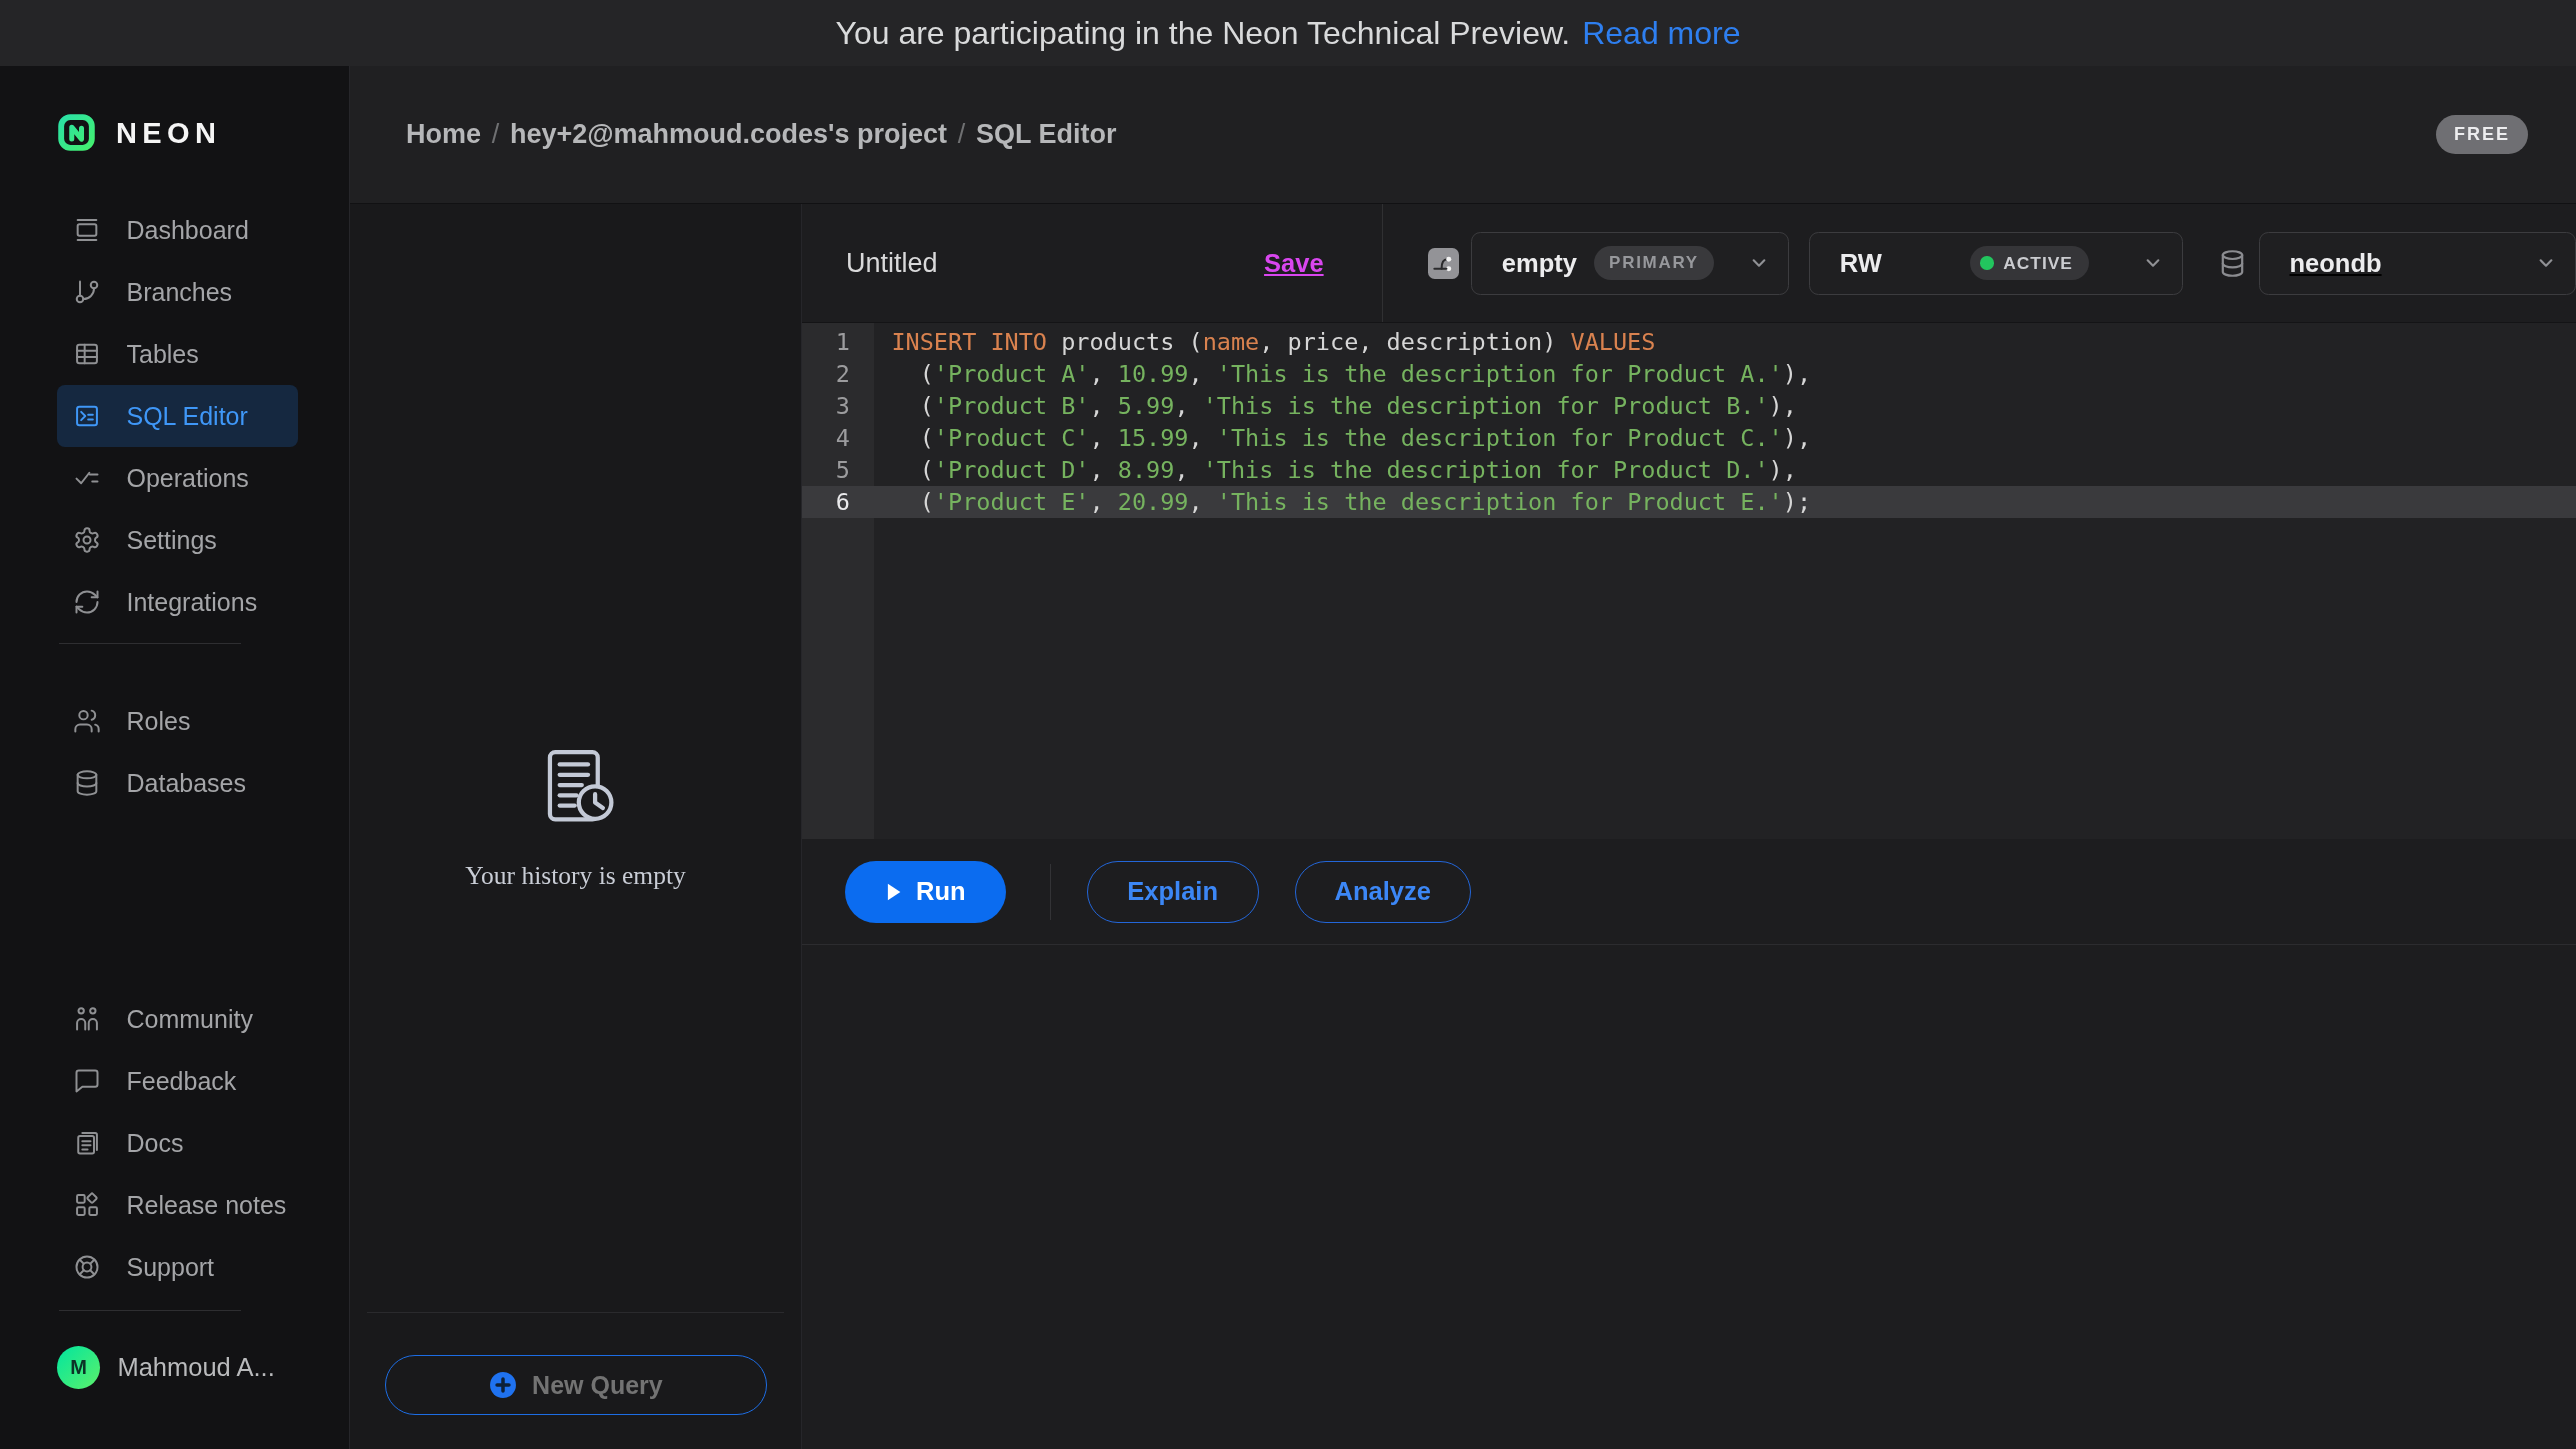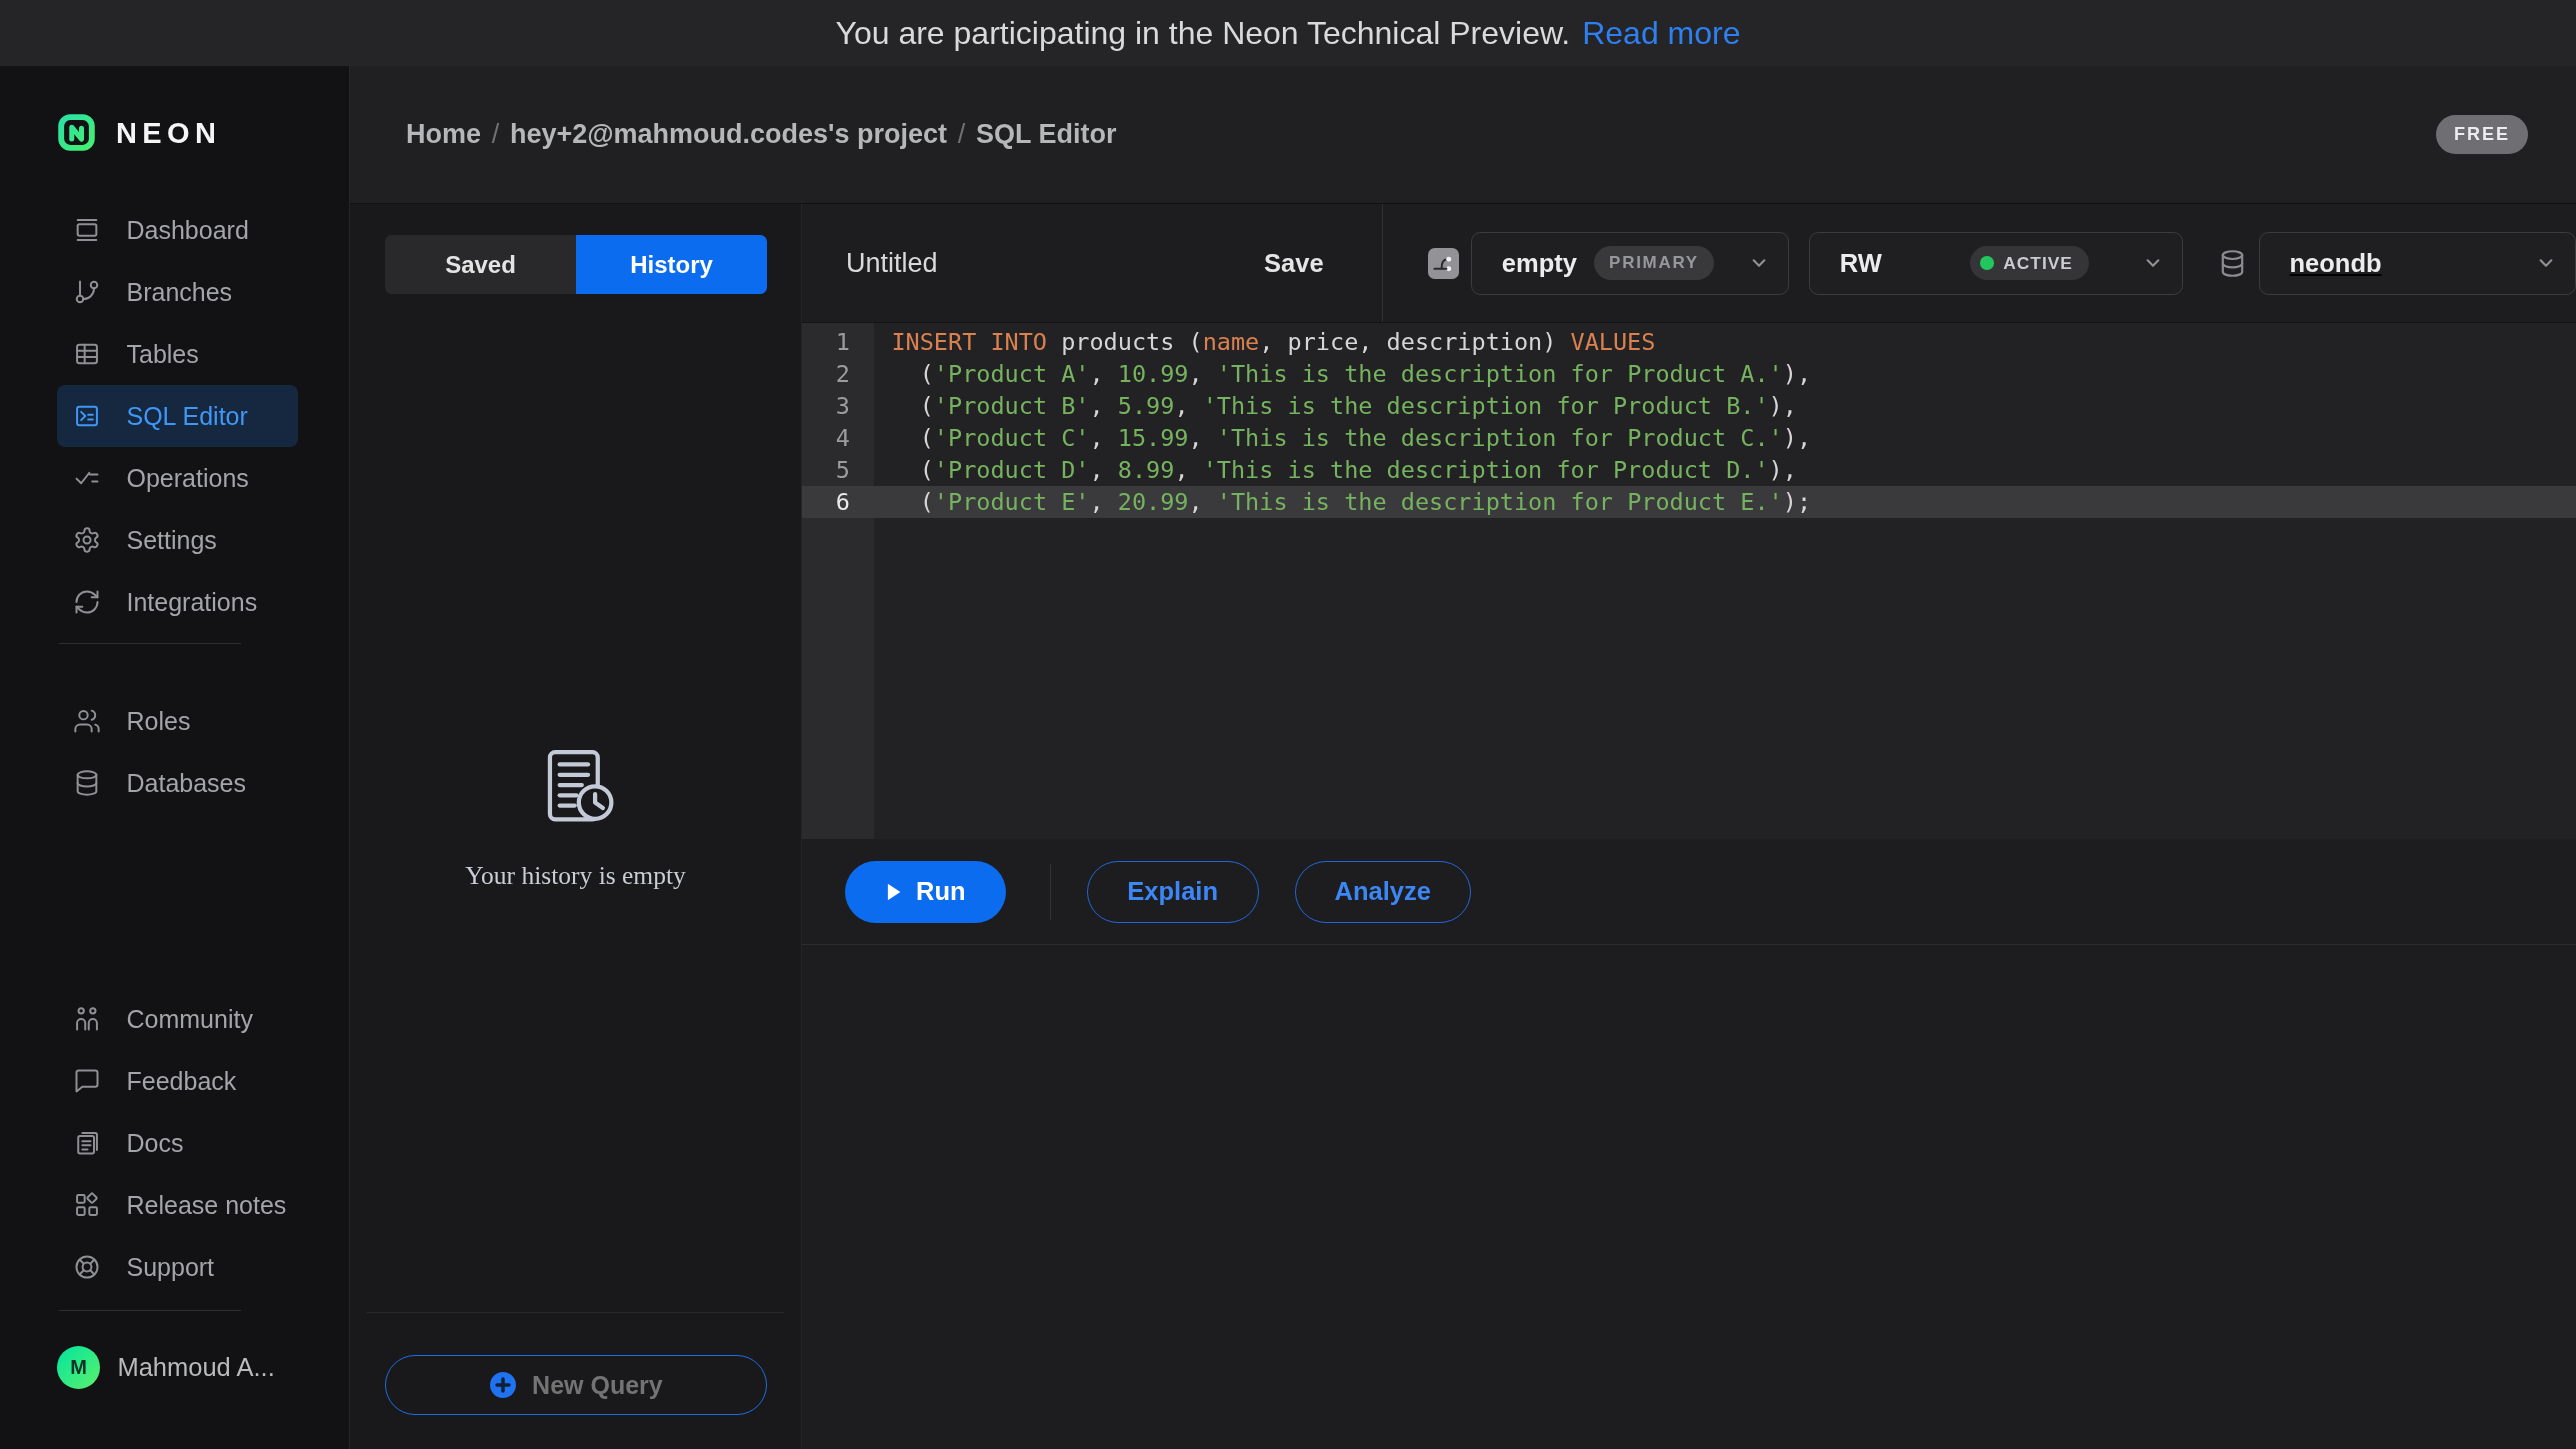--- a/index.html
+++ b/index.html
@@ -48,21 +48,21 @@
   .tab.active { background:#0b6cf0; color:#ffffff; }
   .empty-ico { position:absolute; left:184px; top:541px; }
   .empty-text { position:absolute; left:0; right:0; top:657px; text-align:center; font-size:25.5px; color:#c9cdd6;font-family:Liberation Serif, serif; }
   .hist-divider { position:absolute; left:17.4px; right:17.4px; top:1108px; height:0.7px; background:#2a2a2d; }
   .new-query { position:absolute; left:35px; top:1151px; width:382px; height:60px; border-radius:670px; border:1.3px solid #1d6de4; background:transparent; color:#737373; font-size:25px; font-weight:bold; font-family:inherit; display:flex; align-items:center; justify-content:center; gap:14.8px; cursor:pointer; }
 
   
   .editor { flex:1; min-width:0; display:flex; flex-direction:column; background:#1d1d1f; }
   .editor-header { height:118px; flex:none; display:flex; align-items:center; }
   .doc-title { margin-left:44px; font-size:27px; color:#d9d9da; }
-  .save-link { margin-left:auto; margin-right:58px; font-size:25.5px; font-weight:600; color:#e5e5e5; cursor:pointer; }
+  .save-link { margin-left:auto; margin-right:58px; font-size:25.5px; font-weight:600; color:#d946ef; cursor:pointer;text-decoration:underline; }
   .head-vdiv { width:0.7px; align-self:stretch; background:#303032; }
   .compute-btn { margin-left:46px; width:31px; height:31px; flex:none; border-radius:6.7px; background:#939397; display:flex; align-items:center; justify-content:center; cursor:pointer; }
   .dropdown { height:63px; background:#1f1f21; border:1.3px solid #3c3c3f; border-radius:9.4px; display:flex; align-items:center; cursor:pointer; }
   .dd-branch { margin-left:12px; width:318px; }
   .dd-endpoint { margin-left:20px; width:374px; }
   .dd-database { margin-left:10.7px; width:317px;text-decoration:underline; }
   .dd-label { margin-left:29.5px; font-size:25.5px; font-weight:600; color:#ececee; }
   .badge-primary { margin-left:17.4px; background:#39393c; color:#97989c; font-size:17px; font-weight:bold; letter-spacing:1.7px; padding:7.4px 14.8px; border-radius:670px; }
   .badge-active { margin-left:auto; background:#353538; color:#cbccd0; font-size:17.4px; font-weight:bold; letter-spacing:1px; padding:6.7px 16px 6.7px 10.7px; border-radius:670px; display:flex; align-items:center; gap:9.4px; }
   .dot { width:13.4px; height:13.4px; border-radius:50%; background:#22c55e; }
@@ -292,24 +292,20 @@
           <span>hey+2@mahmoud.codes's project</span>
           <span class="sep">/</span>
           <span>SQL Editor</span>
         </div>
         <span class="plan-badge">FREE</span>
       </header>
 
       <div class="content">
 
         <section class="history">
-          <div class="tabs">
-            <div class="tab">Saved</div>
-            <div class="tab active">History</div>
-          </div>
 
           <div class="empty-ico">
             <svg width="85" height="85" viewBox="0 0 48 48" fill="none" stroke="#c3c9d6" stroke-width="2.4" stroke-linecap="round" stroke-linejoin="round">
               <rect x="9" y="4" width="27" height="38" rx="3"></rect>
               <line x1="14.5" y1="11" x2="30.5" y2="11"></line>
               <line x1="14.5" y1="16.8" x2="30.5" y2="16.8"></line>
               <line x1="14.5" y1="22.6" x2="27" y2="22.6"></line>
               <line x1="14.5" y1="28.4" x2="24" y2="28.4"></line>
               <line x1="14.5" y1="34.2" x2="23" y2="34.2"></line>
               <circle cx="34.5" cy="32.5" r="9.2" fill="#19191b"></circle>

